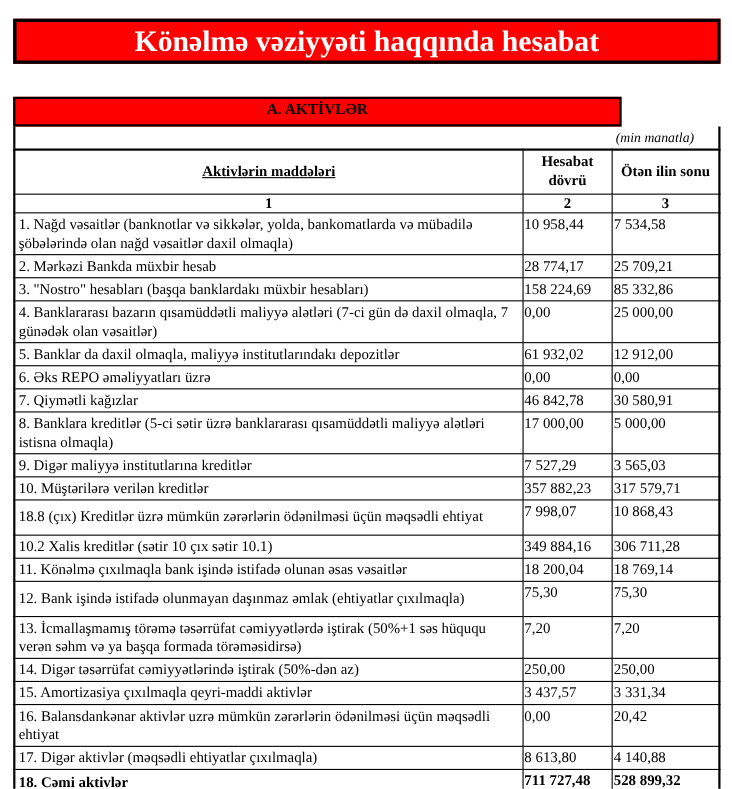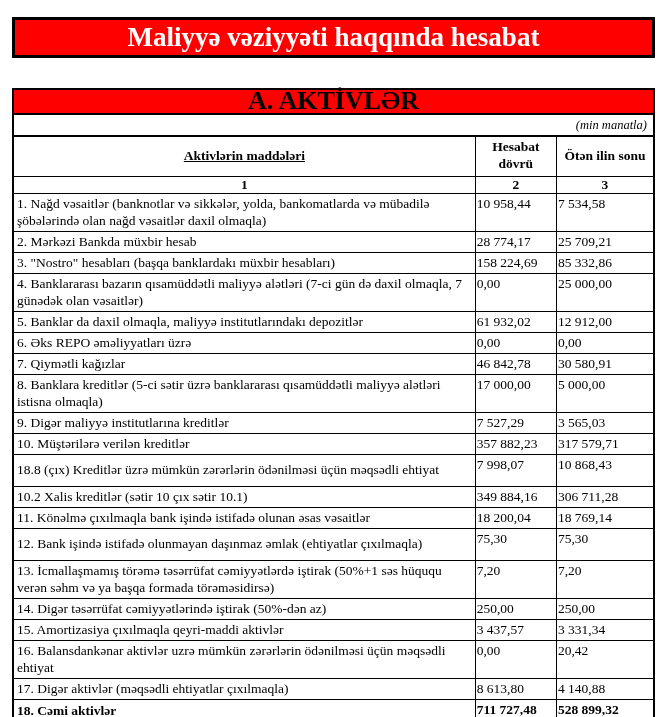--- a/index.html
+++ b/index.html
@@ -18,33 +18,33 @@
     background: var(--red);
     border: 3px solid var(--ink);
     color: #ffffff;
     font-size: 27px; font-weight: bold;
     text-align: center; line-height: 34px;
     margin-bottom: 30px;
     white-space: nowrap;
   }
 
   .section-header {
-    width: 643px; height: 27px;
+    width: 553px; height: 27px;
     background: var(--red);
     border: 2px solid var(--ink);
-    font-size: 26px; font-weight: bold;
+    font-size: 14px; font-weight: bold;
     text-align: center; line-height: 22px;
     color: var(--ink);
   }
   .unit-note {
     width: 643px; height: 20px;
     border-left: 2px solid var(--ink);
     border-right: 2px solid var(--ink);
     font-size: 12.5px; font-style: italic;
-    text-align: right; padding: 3px 6px 0 0;
+    text-align: right; padding: 3px 22px 0 0;
   }
 
   table.assets-table {
     width: 643px;
     border-collapse: collapse;
     border: 2px solid var(--ink);
     table-layout: fixed;
   }
   table.assets-table th, table.assets-table td {
     border: 1.5px solid var(--ink);
@@ -72,21 +72,21 @@
   }
   tbody tr td { height: 20px; }
   tbody tr.tall td { height: 32px; }
   tbody tr.total td { height: 24px; font-weight: bold; }
 </style>
 </head>
 <body>
 
 <div class="page">
 
-  <div class="title-box">Maliyyə vəziyyəti haqqında hesabat</div>
+  <div class="title-box">Könəlmə vəziyyəti haqqında hesabat</div>
 
   <div class="section">
 
     <div class="section-header">A. AKTİVLƏR</div>
 
     <div class="unit-note">(min manatla)</div>
 
     <table class="assets-table">
       <thead>
         <tr class="head-row">

